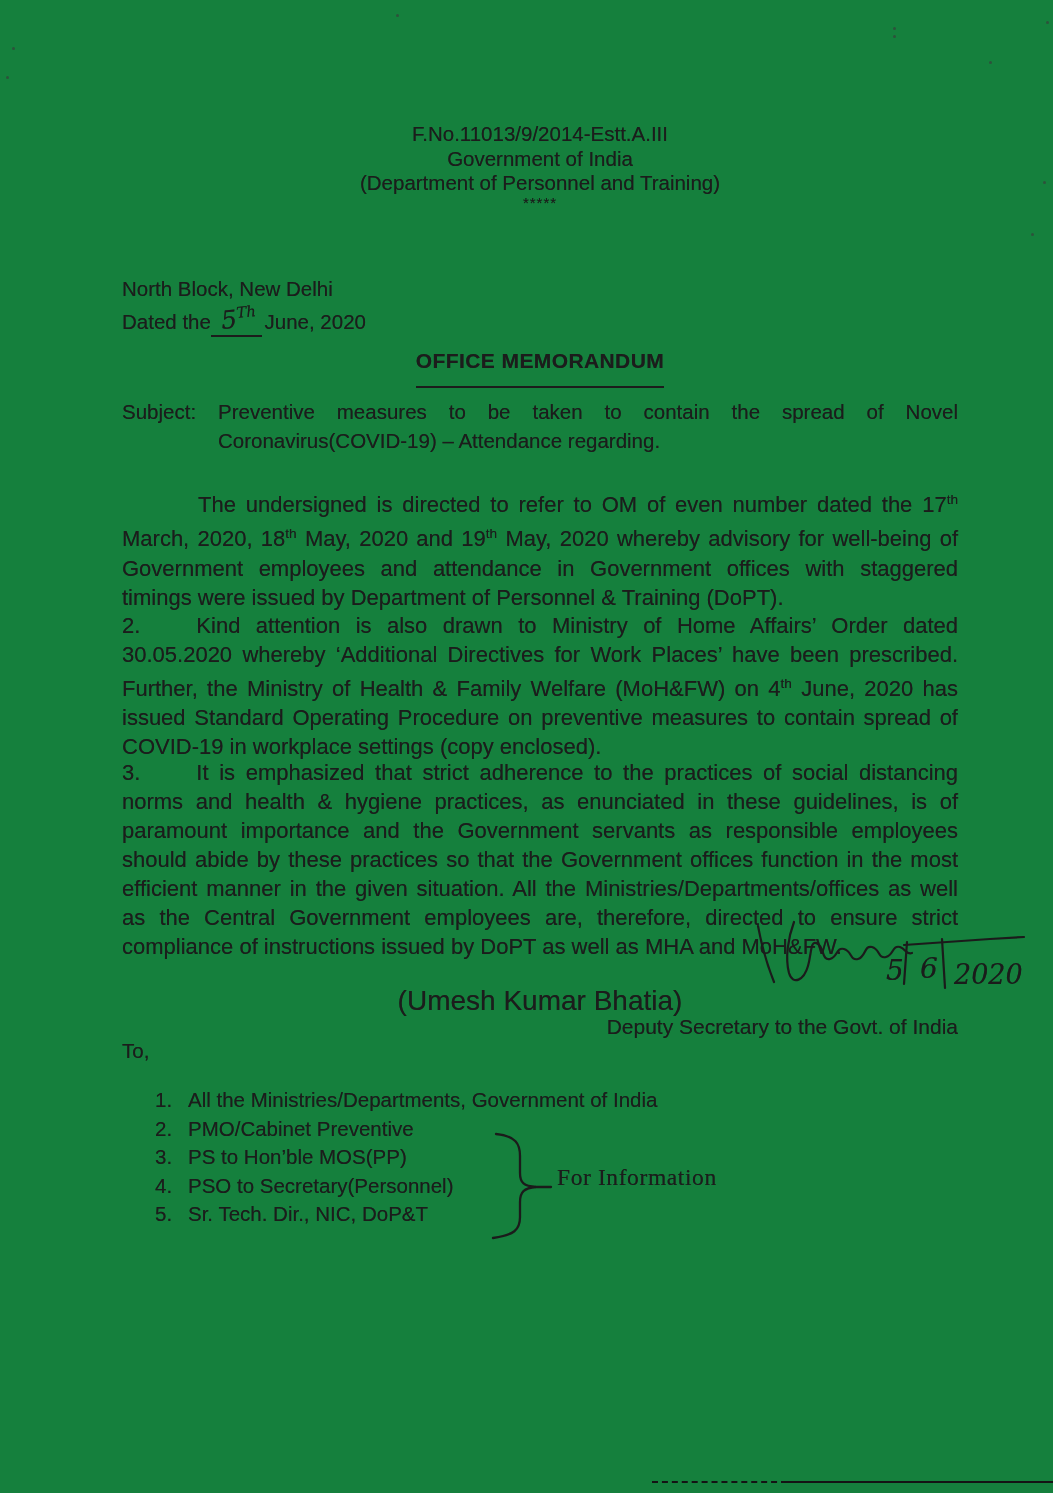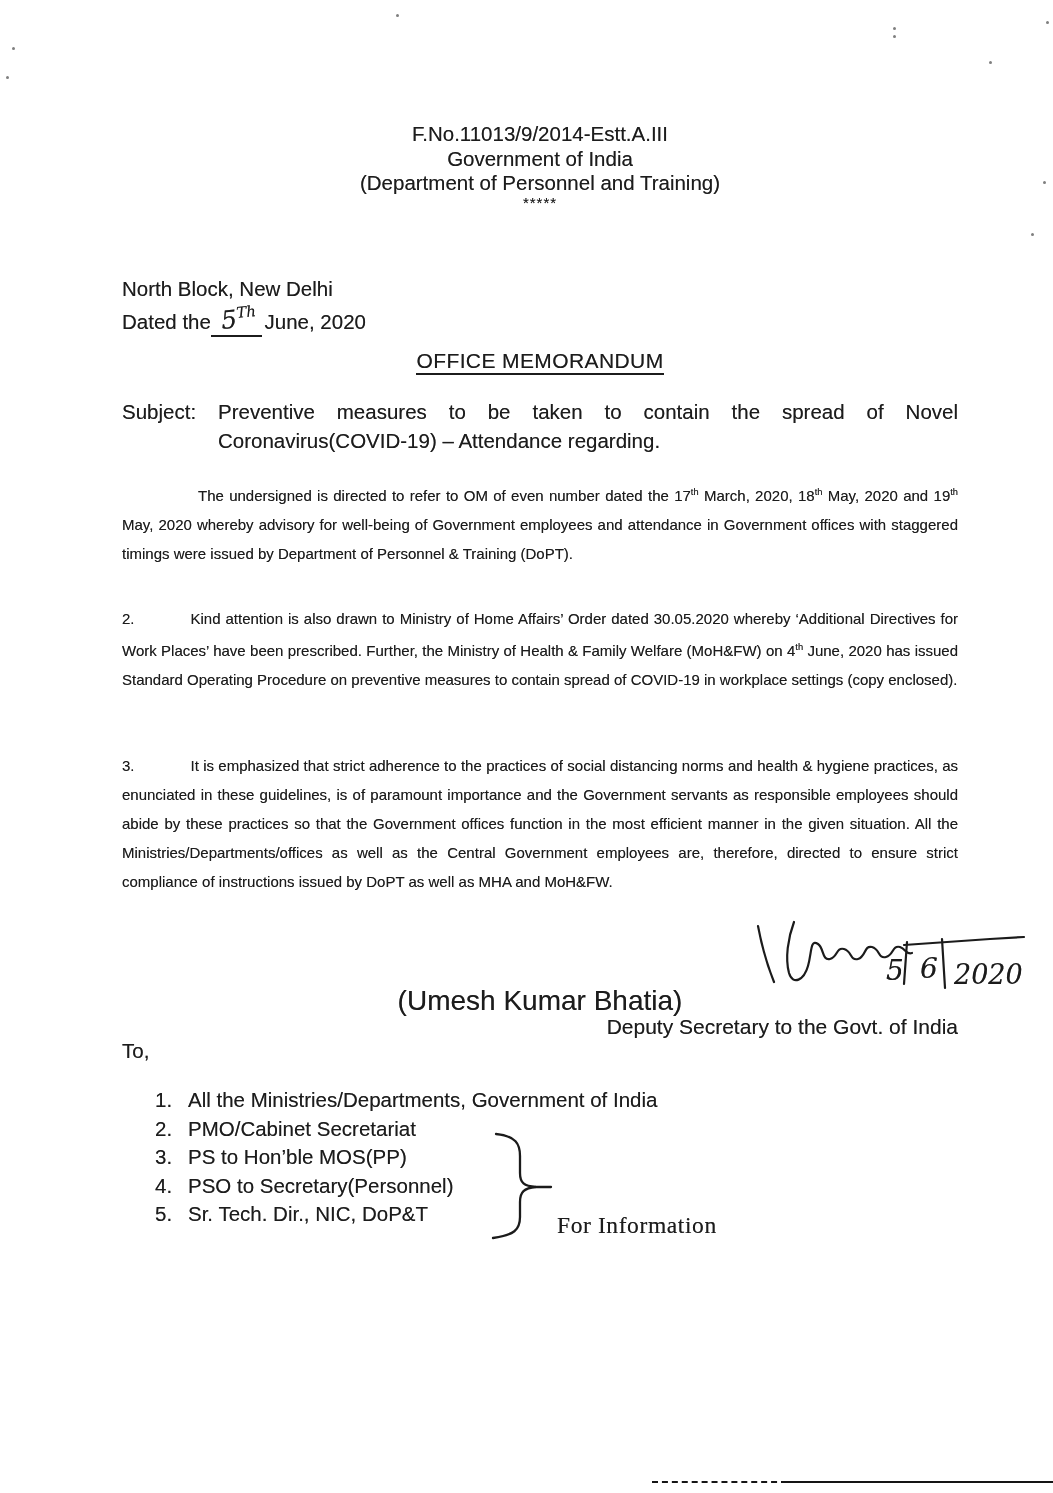--- a/index.html
+++ b/index.html
@@ -1,20 +1,20 @@
 <!DOCTYPE html>
 <html><head>
 <meta charset="utf-8">
 <style>
   html,body{margin:0;padding:0;background:#e8e8e8;}
   .page{
     position:relative;
     width:1053px;height:1493px;
     margin:0 auto;
-    background:#ffffff;
+    background:#15803d;
     font-family:"Liberation Sans",sans-serif;
     color:#1c1c1c;
     overflow:hidden;
     text-shadow:0 0 .4px rgba(20,20,20,.55);
   }
   .abs{position:absolute;}
   
   .header-block{top:122px;left:122px;width:836px;text-align:center;font-size:20.5px;line-height:24.5px;}
   .stars{font-size:15px;letter-spacing:1px;line-height:14px;}
   
@@ -25,45 +25,45 @@
     font-style:italic;
     font-size:25px;
     transform:rotate(-6deg) translateY(-2px);
     padding:0 6px 0 10px;
   }
   .hand sup{font-size:15px;}
   .date-underline{display:inline-block;border-bottom:2px solid #1c1c1c;margin-right:2px;}
   
   .om-title{top:349px;left:122px;width:836px;text-align:center;}
   .om-title span{
-    font-weight:normal;font-size:21px;letter-spacing:.4px;
-    border-bottom:2.5px solid #1c1c1c;padding-bottom:1px;
+    font-weight:bold;font-size:21px;letter-spacing:.4px;
+    border-bottom:2.5px solid #1c1c1c;padding-bottom:14px;
   }
   
   .subject{top:397px;left:122px;width:836px;display:flex;font-weight:normal;font-size:20.5px;line-height:29px;}
   .subject .lbl{flex:0 0 96px;}
   .subject .txt{flex:1;text-align:justify;}
   
-  .para{left:122px;width:836px;text-align:justify;font-size:15px;line-height:29px;}
+  .para{left:122px;width:836px;text-align:justify;font-size:22px;line-height:29px;}
   .p1{top:463px;text-indent:76px;}
   .p2{top:589px;}
   .p3{top:736px;}
   .num-gap{display:inline-block;width:56px;}
   sup{font-size:.62em;}
   
   .sig-svg{top:918px;left:728px;}
   .sig-name{top:988px;left:122px;width:836px;text-align:center;font-size:28px;line-height:26px;}
   .sig-desig{top:1014px;left:122px;width:836px;text-align:right;font-size:21px;line-height:26px;}
   
   .to-line{top:1039px;left:122px;font-size:20.5px;}
   .dist-list{top:1086px;left:155px;width:560px;font-size:20.5px;line-height:28.5px;}
   .dist-row{display:flex;}
   .dist-row .n{flex:0 0 33px;}
   .brace-svg{top:1130px;left:486px;}
-  .for-info{top:1212px;left:557px;font-family:"Liberation Serif",serif;font-size:23.5px;letter-spacing:.6px;}
+  .for-info{top:1164px;left:557px;font-family:"Liberation Serif",serif;font-size:23.5px;letter-spacing:.6px;}
   
   .bottom-rule{top:1481px;left:652px;right:0;display:flex;}
   .bottom-rule .dash{width:135px;border-top:2.5px dashed #141414;}
   .bottom-rule .solid{flex:1;border-top:2.5px solid #141414;}
   
   .speck{width:3px;height:3px;border-radius:50%;background:#3a3a3a;opacity:.65;}
 </style>
 </head>
 <body>
 
@@ -117,21 +117,21 @@
 
   <div class="abs to-line">To,</div>
 
   <div class="abs dist-list">
     <div class="dist-row">
       <span class="n">1.</span>
         <span>All the Ministries/Departments, Government of India</span>
     </div>
     <div class="dist-row">
       <span class="n">2.</span>
-        <span>PMO/Cabinet Secretariat</span>
+        <span>PMO/Cabinet Preventive</span>
     </div>
     <div class="dist-row">
       <span class="n">3.</span>
         <span>PS to Hon’ble MOS(PP)</span>
     </div>
     <div class="dist-row">
       <span class="n">4.</span>
         <span>PSO to Secretary(Personnel)</span>
     </div>
     <div class="dist-row">

